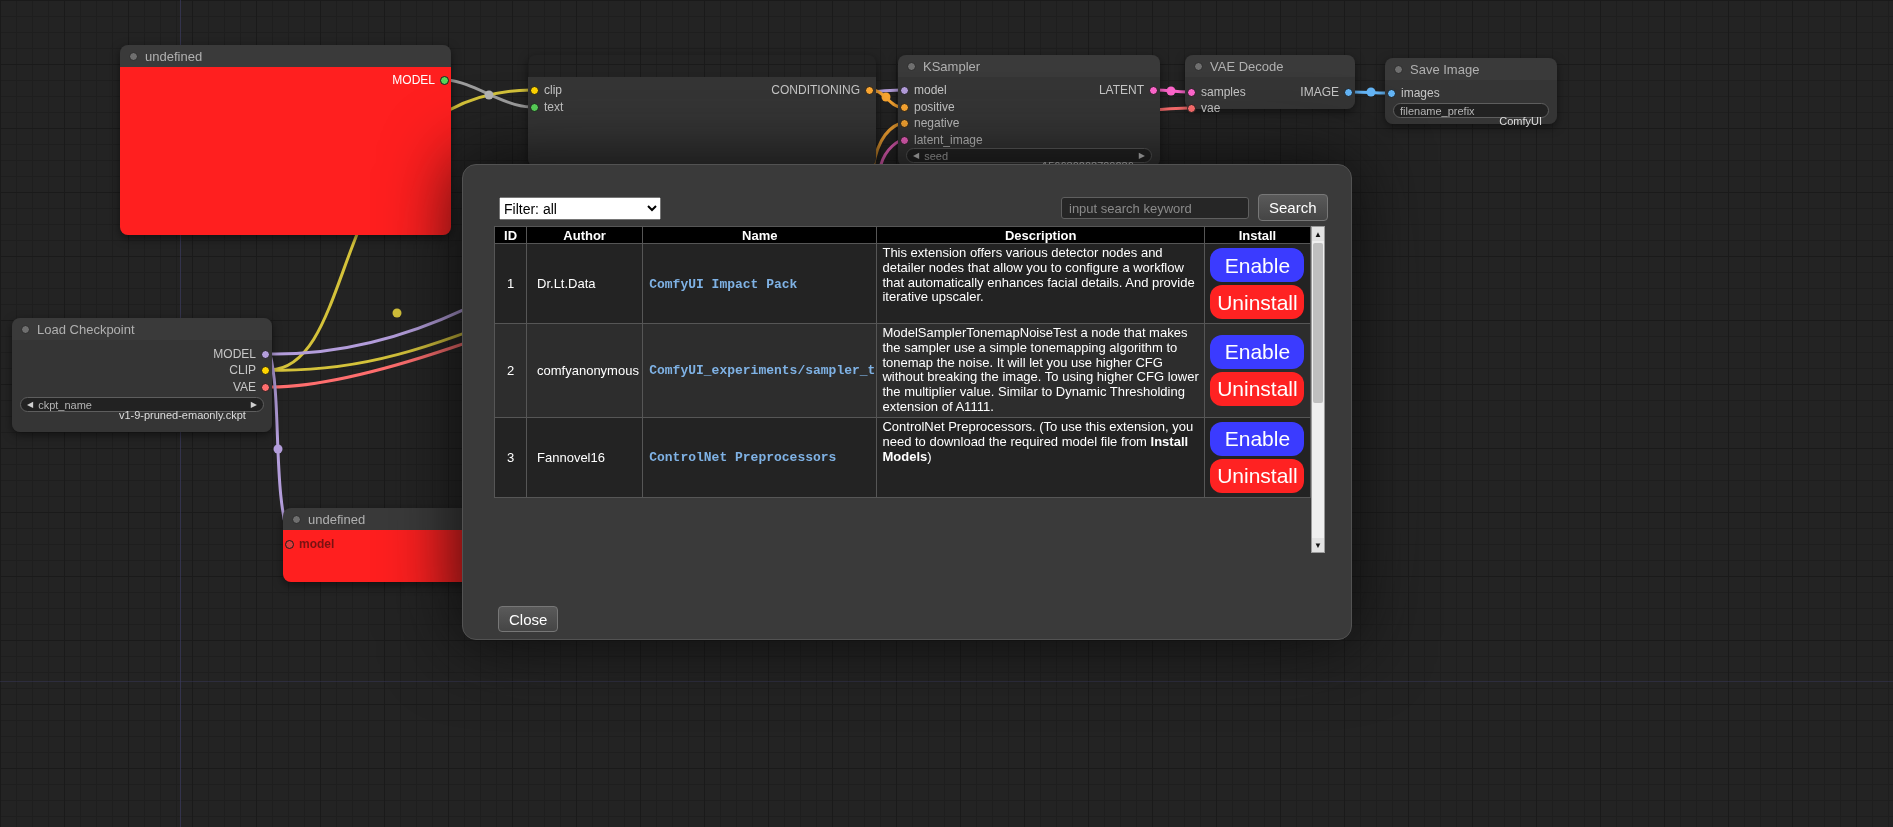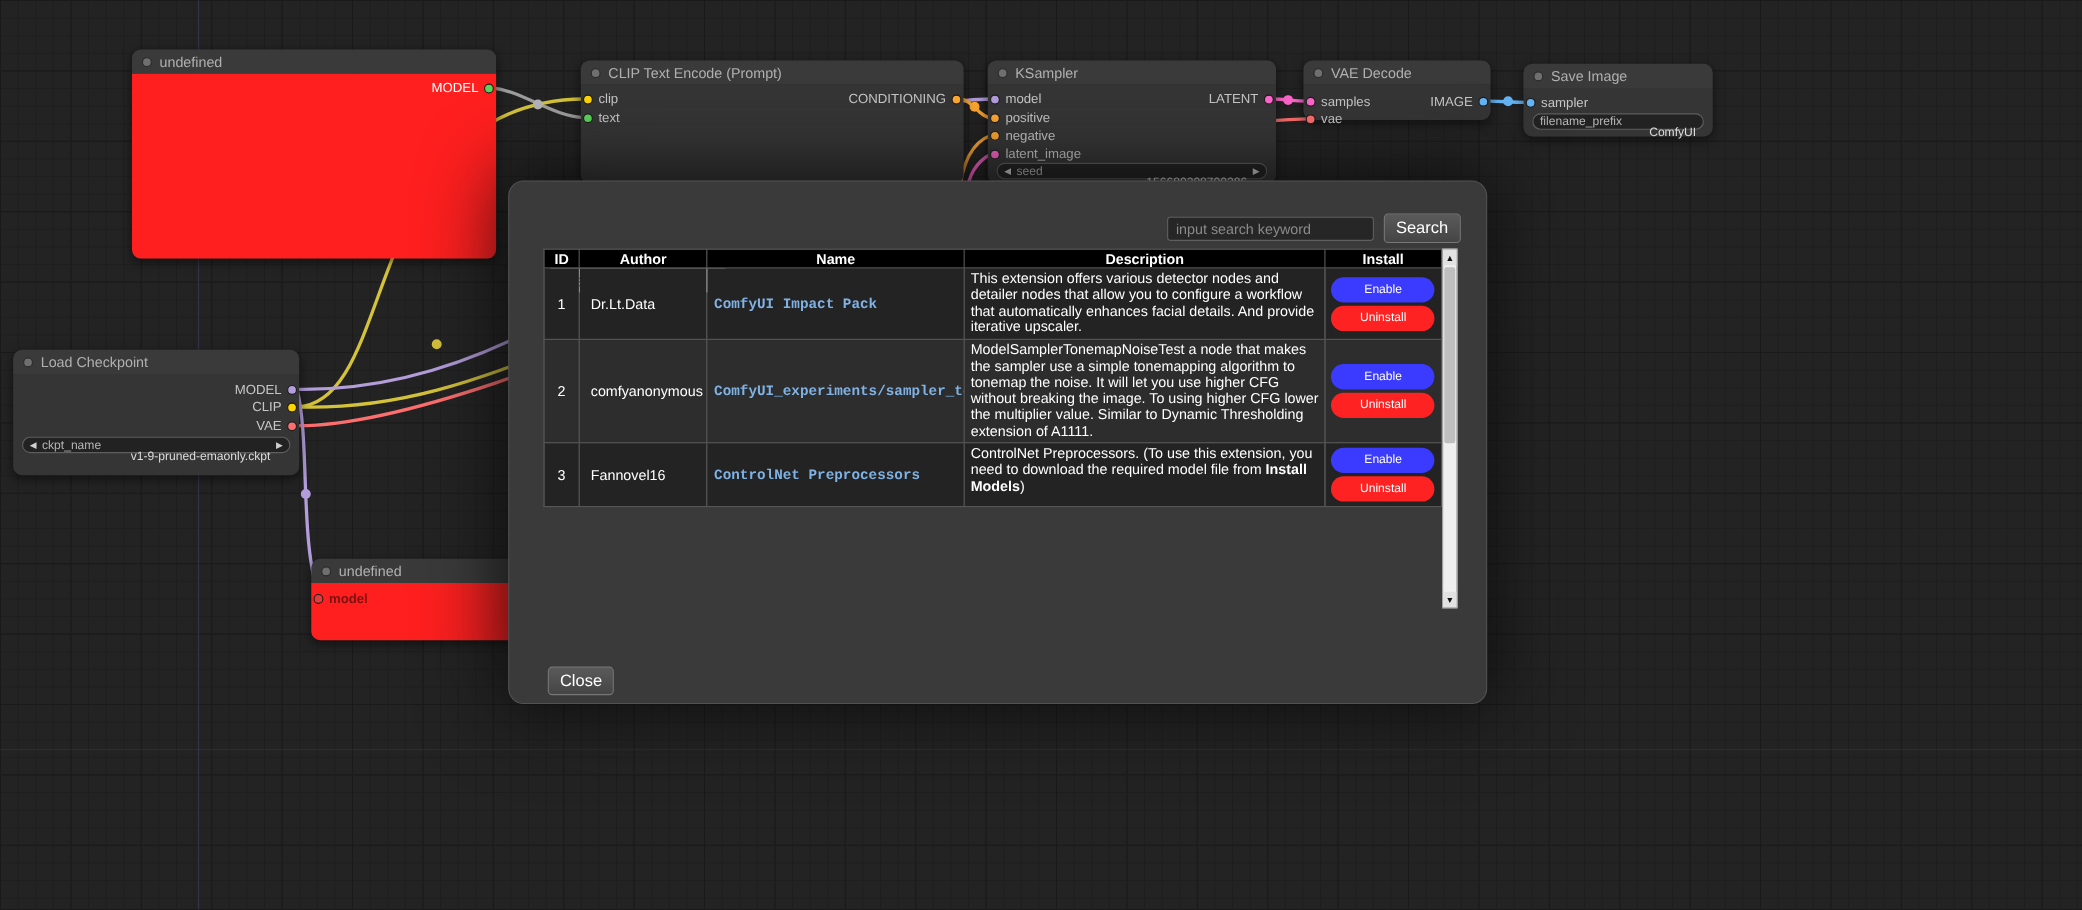--- a/index.html
+++ b/index.html
@@ -36,21 +36,21 @@
   .lbl.darkred{color:#7a1212;font-weight:bold;}
   .widget{position:absolute;left:8px;right:8px;height:15px;background:#222;border:1px solid #5e5e5e;border-radius:8px;
     display:flex;align-items:center;gap:5px;padding:0 6px;font-size:11px;color:#b5b5b5;z-index:3;}
   .widget .val{margin-left:auto;color:#ddd;white-space:nowrap;margin-top:20px;}
   .warr{color:#cfcfcf;font-size:8px;line-height:1;}
 
   
   .modal{position:absolute;left:462px;top:164px;width:890px;height:476px;z-index:10;
     background:var(--modal-bg,#3a3a3a);border-radius:14px;border:1px solid #525252;
     box-shadow:0 0 70px 8px rgba(0,0,0,.75), 0 0 120px rgba(255,255,255,.06);}
-  .filter-select{position:absolute;left:36px;top:32px;width:162px;height:23px;font-size:14px;margin-top:46px;}
+  .filter-select{position:absolute;left:36px;top:32px;width:162px;height:23px;font-size:14px;}
   .search-input{position:absolute;left:598px;top:32px;width:188px;height:22px;background:#262626;border:1px solid #5f5f5f;
     border-radius:3px;color:#ddd;font-size:13px;padding:0 7px;}
   .search-input::placeholder{color:#8a8a8a;}
   .gray-btn{background:linear-gradient(#5a5a5a,#454545);border:1px solid #777;border-radius:4px;color:#fff;font-size:15px;
     padding:2px 10px;cursor:pointer;}
   .search-btn{position:absolute;left:795px;top:29px;height:27px;}
   .close-btn{position:absolute;left:35px;top:441px;height:26px;}
 
   table.ext{position:absolute;left:31px;top:61px;width:817px;border-collapse:collapse;table-layout:fixed;}
   table.ext th{background:var(--table-header-bg,#000);color:#fff;font-size:13px;font-weight:bold;height:17px;
@@ -60,22 +60,22 @@
   table.ext tbody tr:nth-child(even){background:var(--row-even,#2d2d2d);}
   table.ext tbody tr:nth-child(1){height:65px;}
   table.ext tbody tr:nth-child(2){height:74px;}
   table.ext tbody tr:nth-child(3){height:56px;}
   td.id-cell{text-align:center;vertical-align:middle;font-size:14px;}
   td.author-cell{padding:0 10px;vertical-align:middle;font-size:14px;}
   td.name-cell{padding:0 6px;vertical-align:middle;}
   td.name-cell a{color:var(--link,#7fb2e5);font-weight:bold;text-decoration:none;font-size:13px;cursor:pointer;font-family:Liberation Mono, monospace;}
   td.desc-cell{padding:2px 5px;vertical-align:top;line-height:1.14;}
   td.install-cell{text-align:center;vertical-align:middle;}
-  .btn-enable,.btn-uninstall{display:block;width:94px;height:23px;margin:3px auto;border:none;border-radius:12px;
-    color:#fff;font-size:11px;line-height:21px;cursor:pointer;padding:0;}
+  .btn-enable,.btn-uninstall{display:block;width:94px;height:34px;margin:3px auto;border:none;border-radius:12px;
+    color:#fff;font-size:21px;line-height:21px;cursor:pointer;padding:0;}
   .btn-enable{background:var(--enable-btn,#3b3bff);}
   .btn-uninstall{background:var(--uninstall-btn,#ff2222);}
 
   .scrollbar{position:absolute;left:848px;top:61px;width:14px;height:327px;background:#efefef;border:1px solid #9a9a9a;}
   .sb-btn{position:absolute;left:0;width:12px;height:14px;background:#e2e2e2;color:#111;font-size:8px;
     display:flex;align-items:center;justify-content:center;cursor:pointer;}
   .sb-btn.top{top:0;}
   .sb-btn.bottom{bottom:0;}
   .sb-thumb{position:absolute;left:1px;top:16px;width:10px;height:160px;background:#bfbfbf;border-radius:2px;cursor:pointer;}
 </style>
@@ -112,24 +112,20 @@
       <span class="ttitle">undefined</span>
     </div>
     <div class="node-body error"></div>
     <div class="slot out" style="top:29px">
       <span class="lbl white">MODEL</span>
       <span class="dot" style="background:var(--slot-string)"></span>
     </div>
   </div>
 
   <div class="node" style="left:528px;top:55px;width:348px;height:112px">
-    <div class="node-header">
-      <span class="tdot"></span>
-      <span class="ttitle">CLIP Text Encode (Prompt)</span>
-    </div>
     <div class="node-body"></div>
     <div class="slot in" style="top:29px">
       <span class="dot" style="background:var(--slot-clip)"></span>
       <span class="lbl">clip</span>
     </div>
     <div class="slot in" style="top:46px">
       <span class="dot" style="background:var(--slot-string)"></span>
       <span class="lbl">text</span>
     </div>
     <div class="slot out" style="top:29px">
@@ -193,21 +189,21 @@
   </div>
 
   <div class="node" style="left:1385px;top:58px;width:172px;height:66px">
     <div class="node-header">
       <span class="tdot"></span>
       <span class="ttitle">Save Image</span>
     </div>
     <div class="node-body"></div>
     <div class="slot in" style="top:29px">
       <span class="dot" style="background:var(--slot-image)"></span>
-      <span class="lbl">sampler</span>
+      <span class="lbl">images</span>
     </div>
     <div class="widget" style="top:45px">
       <span>filename_prefix</span>
       <span class="val">ComfyUI</span>
     </div>
   </div>
 
   <div class="node" style="left:12px;top:318px;width:260px;height:114px">
     <div class="node-header">
       <span class="tdot"></span>

